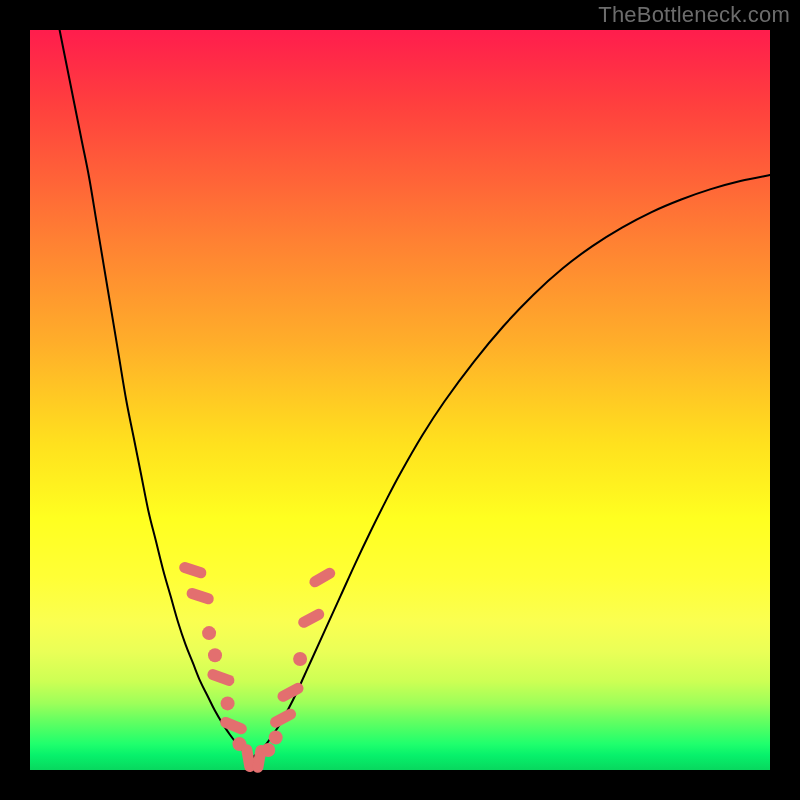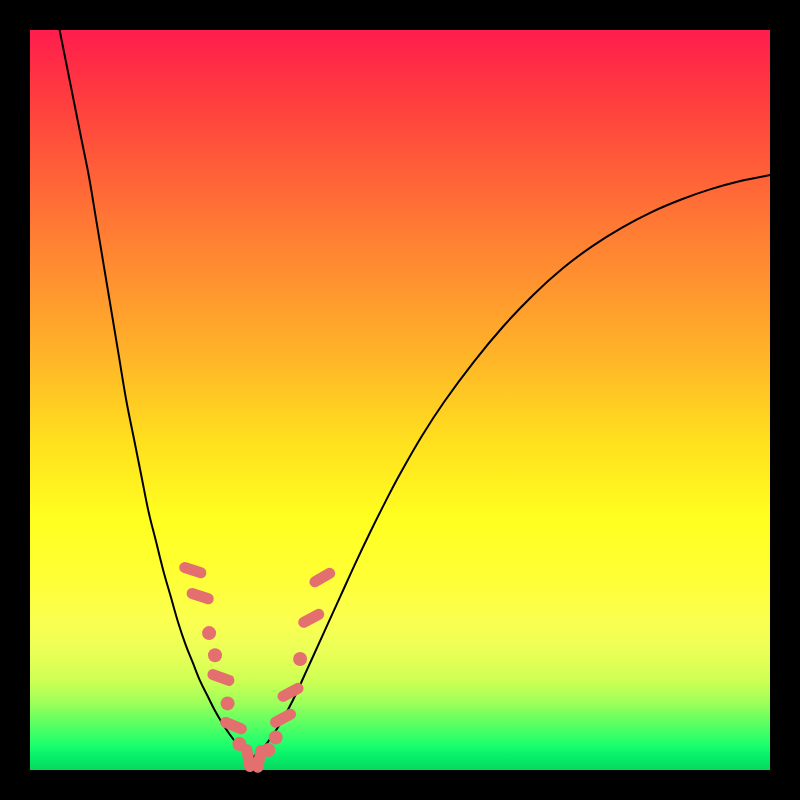--- a/index.html
+++ b/index.html
@@ -82,20 +82,21 @@
   }
   .pill {
     fill: #e36f6f;
     stroke: none;
   }
 </style>
 </head>
 <body>
 
 <div class="stage">
+  <div class="watermark">TheBottleneck.com</div>
 
   <div class="plot">
     <div class="gradient-bg"></div>
     <svg class="plot-svg" viewBox="0 0 740 740">
       <g id="curve-layer">
           <path d="M 29.6 0 C 30.932000000000002 6.66, 34.336 23.68, 37 37 C 39.664 50.32, 41.736 60.68, 44.4 74 C 47.064 87.32, 49.136 97.68, 51.800000000000004 111 C 54.464000000000006 124.32, 56.536 133.348, 59.2 148 C 61.864000000000004 162.652, 63.93599999999999 176.416, 66.6 192.39999999999998 C 69.264 208.38399999999996, 71.336 220.81599999999995, 74 236.79999999999995 C 76.664 252.78399999999996, 78.736 265.216, 81.4 281.2 C 84.06400000000001 297.18399999999997, 86.136 309.616, 88.8 325.59999999999997 C 91.464 341.58399999999995, 93.536 355.348, 96.2 370 C 98.864 384.652, 100.936 393.68, 103.60000000000001 407 C 106.26400000000001 420.32, 108.336 430.68, 111 444 C 113.664 457.32, 115.736 469.012, 118.4 481 C 121.06400000000001 492.988, 123.13600000000001 499.944, 125.80000000000001 510.6 C 128.464 521.2560000000001, 130.536 530.21, 133.2 540.2 C 135.86399999999998 550.19, 137.93599999999998 556.7760000000001, 140.6 566.1 C 143.264 575.424, 145.33599999999998 583.342, 148 592 C 150.66400000000002 600.658, 152.736 606.874, 155.4 614.2 C 158.06400000000002 621.5260000000001, 160.136 626.0400000000001, 162.8 632.7 C 165.46400000000003 639.36, 167.53600000000003 645.206, 170.20000000000002 651.2 C 172.864 657.1940000000001, 174.936 660.672, 177.6 666 C 180.26399999999998 671.328, 182.33599999999998 675.8716, 185 680.8 C 187.66400000000002 685.7284, 189.736 689.1176, 192.4 693.38 C 195.06400000000002 697.6424, 197.136 700.7504, 199.8 704.48 C 202.46400000000003 708.2096, 204.53600000000003 710.9032, 207.20000000000002 714.1 C 209.864 717.2968000000001, 211.936 719.7092, 214.6 722.24 C 217.26399999999998 724.7708, 220.668 727.0944, 222 728.16" class="curve"></path>
           <path d="M 222 728.16 C 223.332 726.9612, 226.736 724.164, 229.4 721.5 C 232.06400000000002 718.836, 234.136 716.69, 236.8 713.36 C 239.46400000000003 710.03, 241.536 706.996, 244.20000000000002 703 C 246.86400000000003 699.004, 248.93600000000004 695.6888, 251.60000000000002 691.16 C 254.264 686.6311999999999, 256.336 682.9016, 259 677.84 C 261.664 672.7784, 263.736 668.6343999999999, 266.4 663.04 C 269.06399999999996 657.4456, 271.136 652.6208, 273.8 646.76 C 276.464 640.8992, 277.204 639.2712, 281.2 630.48 C 285.19599999999997 621.6888, 290.67199999999997 609.6415999999999, 296 597.92 C 301.32800000000003 586.1984, 305.472 577.0816, 310.8 565.36 C 316.12800000000004 553.6384, 320.272 544.2552, 325.6 532.8 C 330.92800000000005 521.3448, 335.07200000000006 512.6424000000001, 340.40000000000003 501.72 C 345.728 490.79760000000005, 349.872 482.5096, 355.2 472.11999999999995 C 360.52799999999996 461.7303999999999, 363.34 455.988, 370 444 C 376.66 432.012, 384.208 418.5736, 392.20000000000005 405.52 C 400.19200000000006 392.46639999999996, 405.076 384.8, 414.40000000000003 371.48 C 423.72400000000005 358.16, 433.344 345.1064, 444 331.52 C 454.656 317.93359999999996, 462.944 307.988, 473.6 296 C 484.25600000000003 284.012, 492.54400000000004 275.3096, 503.20000000000005 264.92 C 513.856 254.53040000000001, 522.144 247.07120000000003, 532.8 238.28000000000003 C 543.4559999999999 229.48880000000003, 551.7439999999999 223.40600000000003, 562.4 216.08000000000004 C 573.056 208.75400000000005, 581.3439999999999 203.70720000000006, 592 197.58000000000004 C 602.6560000000001 191.45280000000002, 610.944 187.10159999999996, 621.6 182.03999999999996 C 632.2560000000001 176.97839999999997, 640.544 173.58920000000003, 651.2 169.46000000000004 C 661.8560000000001 165.33080000000004, 670.1440000000001 162.43000000000004, 680.8000000000001 159.10000000000002 C 691.456 155.77, 699.744 153.49080000000004, 710.4 150.96000000000004 C 721.0559999999999 148.42920000000004, 734.672 146.10559999999998, 740 145.03999999999996" class="curve"></path>
         </g>
       <g id="marker-layer">
           <rect x="-5.5" y="-14" width="11" height="28" rx="5.5" ry="5.5" class="pill" fill="#e36f6f" transform="translate(162.8,540.2) rotate(-72)"></rect>

